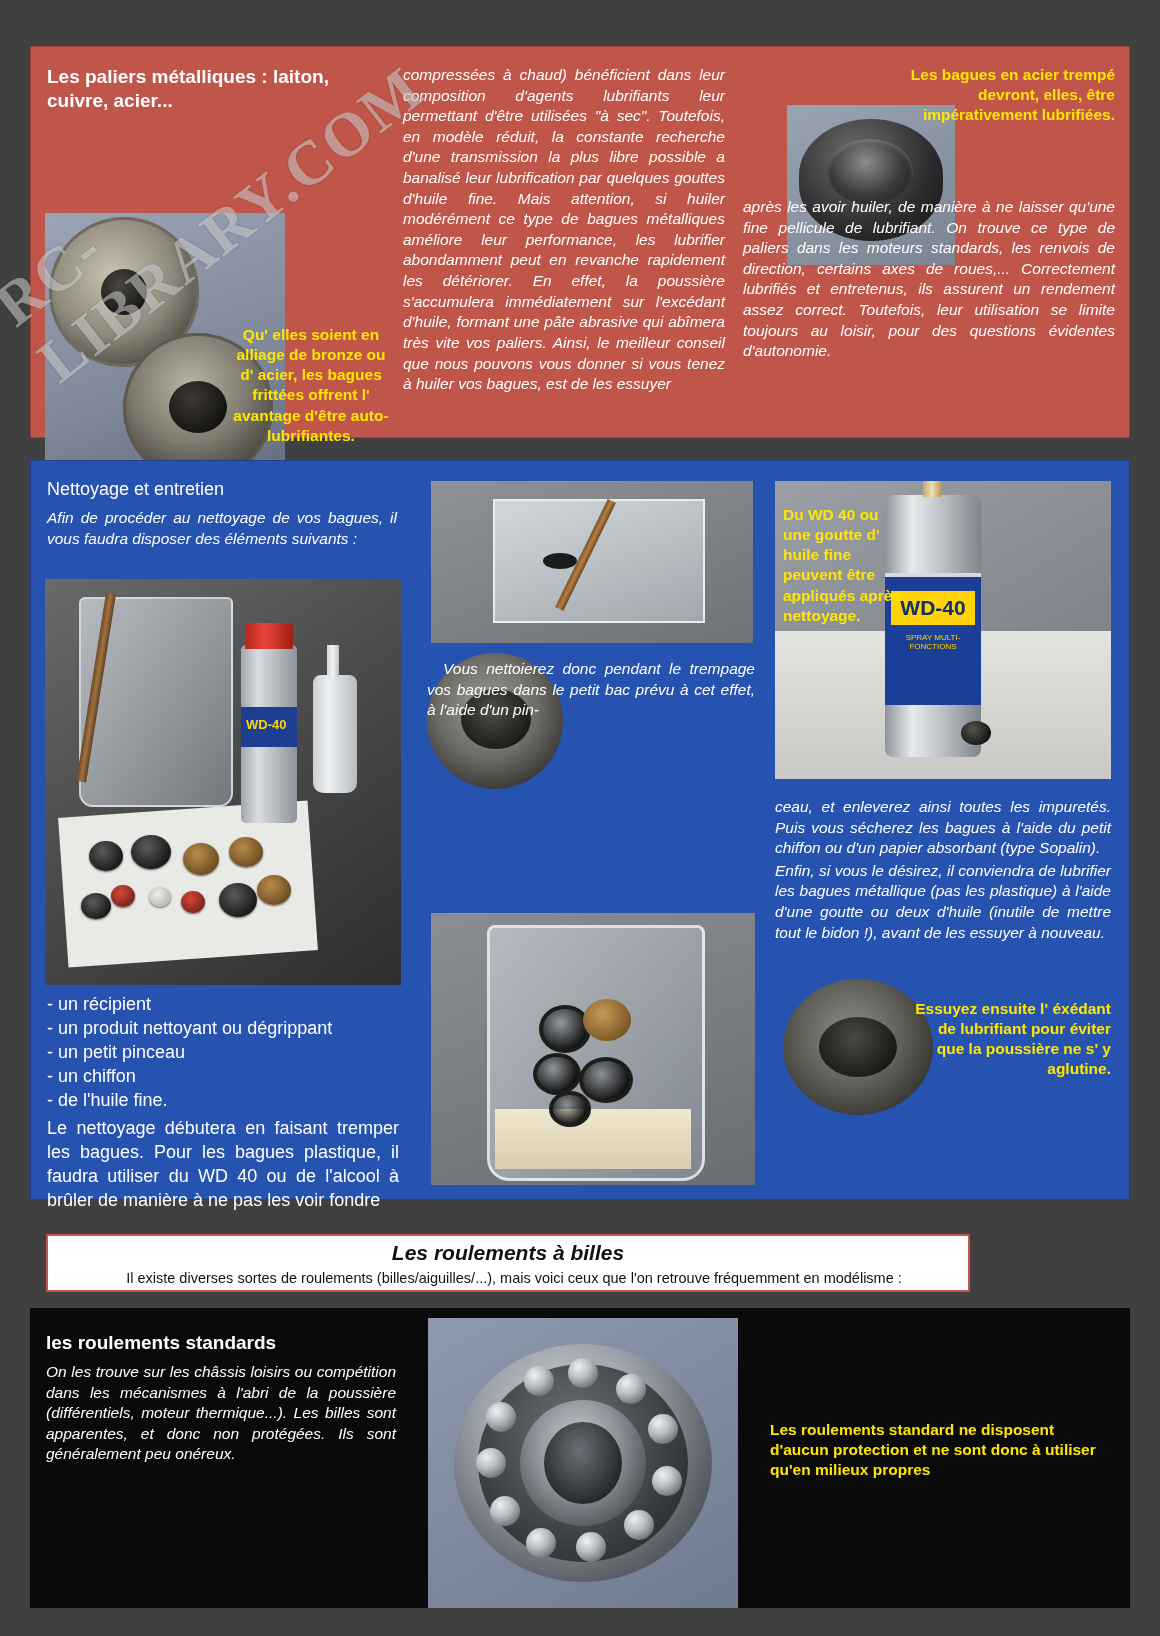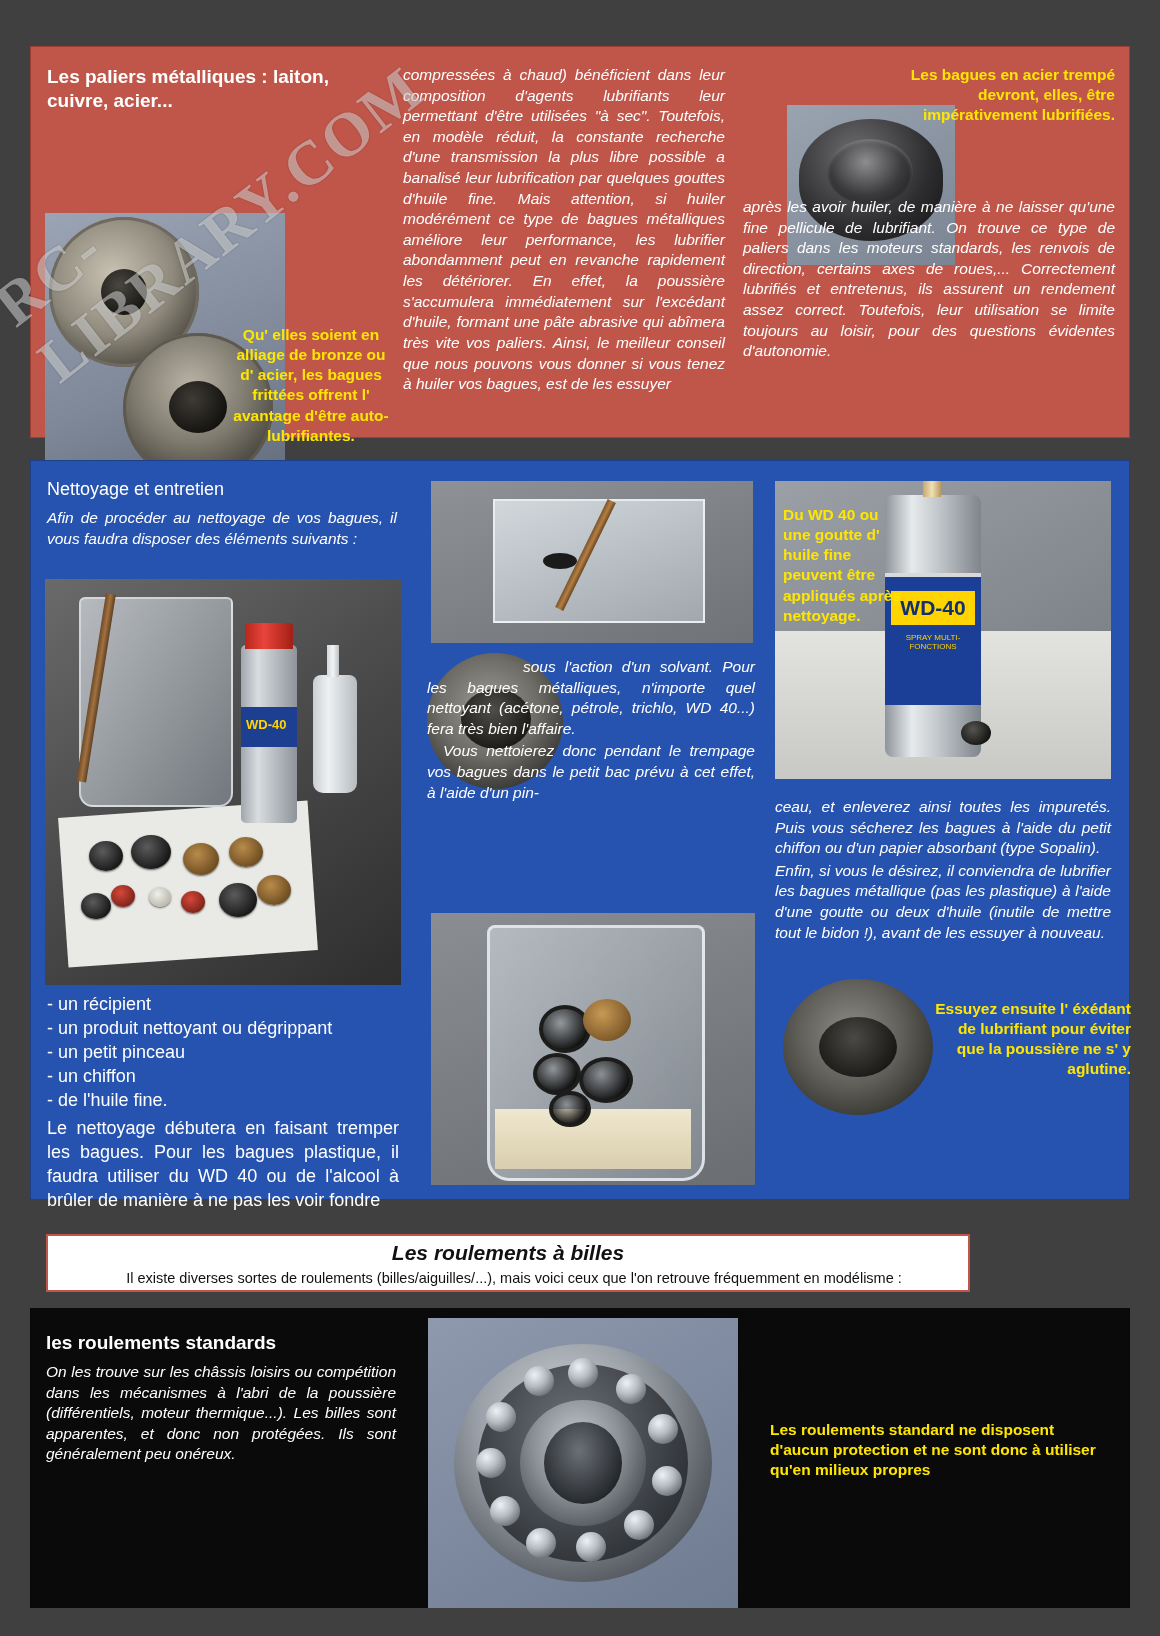--- a/index.html
+++ b/index.html
@@ -196,21 +196,20 @@
     left: 396px; top: 418px; width: 328px;
   }
   #note-wd40 {
     position: absolute;
     left: 752px; top: 44px; width: 120px;
   }
   #note-essuyez {
     position: absolute;
     left: 880px; top: 538px; width: 200px;
     text-align: right;
-    margin-left: 20px;
   }
 
   
   #ph-glass {
     left: 14px; top: 118px; width: 356px; height: 406px;
     background: linear-gradient(145deg, #6a6a6a 0%, #4c4c4c 45%, #2e2e2e 100%);
   }
   #ph-glass .paper {
     position: absolute; left: 18px; top: 230px; width: 250px; height: 150px;
     background: #e9e9e6;
@@ -551,21 +550,20 @@
     <div class="c-list">
       <div class="item">- un récipient</div>
       <div class="item">- un produit nettoyant ou dégrippant</div>
       <div class="item">- un petit pinceau</div>
       <div class="item">- un chiffon</div>
       <div class="item">- de l'huile fine.</div>
       <div class="tail">Le nettoyage débutera en faisant tremper les bagues. Pour les bagues plastique, il faudra utiliser du WD 40 ou de l'alcool à brûler de manière à ne pas les voir fondre</div>
     </div>
 
     <div class="c-col2">
-      <div class="body col-text indent">sous l'action d'un solvant. Pour les bagues métalliques, n'importe quel nettoyant (acétone, pétrole, trichlo, WD 40...) fera très bien l'affaire.</div>
       <div class="body col-text" style="margin-top:2px; text-indent:16px;">Vous nettoierez donc pendant le trempage vos bagues dans le petit bac prévu à cet effet, à l'aide d'un pin-</div>
     </div>
 
     <div class="yellow-note" id="note-wd40">Du WD 40 ou une goutte d' huile fine peuvent être appliqués après nettoyage.</div>
 
     <div class="c-col3">
       <div class="body col-text">ceau, et enleverez ainsi toutes les impuretés. Puis vous sécherez les bagues à l'aide du petit chiffon ou d'un papier absorbant (type Sopalin).</div>
       <div class="body col-text" style="margin-top:2px;">Enfin, si vous le désirez, il conviendra de lubrifier les bagues métallique (pas les plastique) à l'aide d'une goutte ou deux d'huile (inutile de mettre tout le bidon !), avant de les essuyer à nouveau.</div>
     </div>
 

